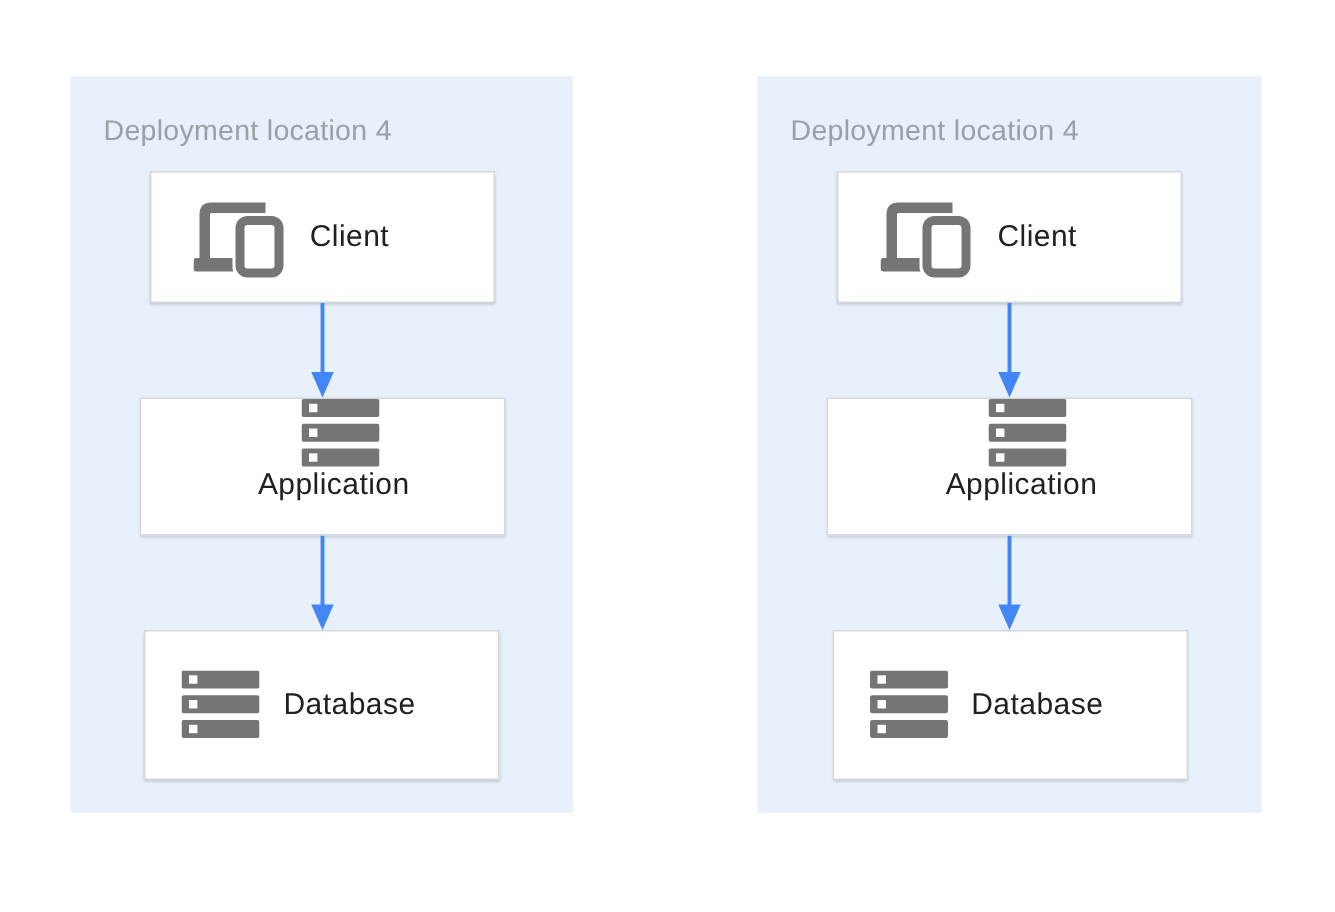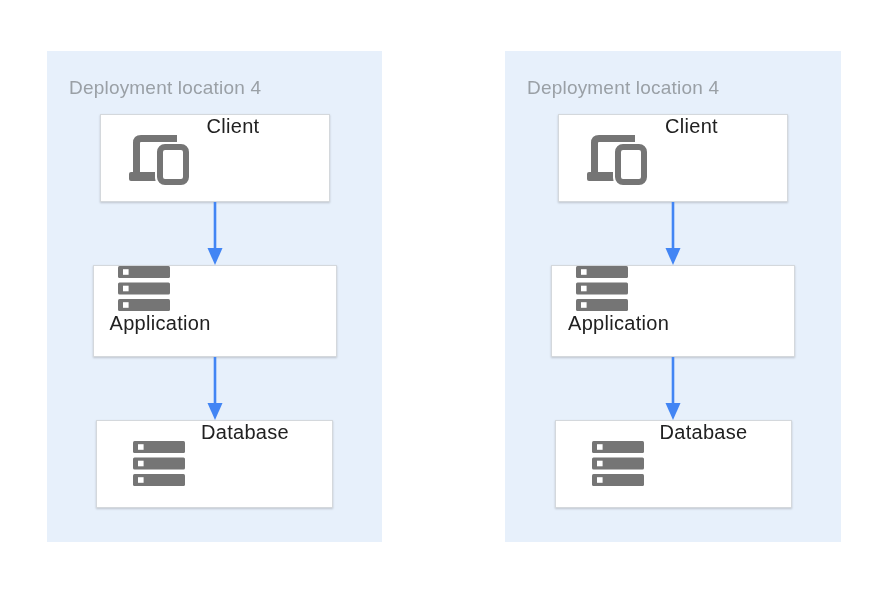--- a/index.html
+++ b/index.html
@@ -34,26 +34,27 @@
     line-height: 22px;
     font-weight: 400;
     letter-spacing: 0.2px;
     color: var(--title-gray, #9aa0a6);
   }
   .node {
     background: var(--box-bg, #ffffff);
     border: 1px solid var(--box-border, #d4d8dc);
     box-shadow: 0 1px 2px rgba(0,0,0,0.18);
     display: flex;
+    align-items: center;
     box-sizing: border-box;
     flex: none;
   }
   .node-client      { width: 230px; height: 88px; margin-top: 15px; }
   .node-application { width: 244px; height: 92px; flex-direction: column; }
-  .node-database    { width: 237px; height: 88px; padding-left: 12px; }
+  .node-database    { width: 237px; height: 100px; }
   .icon {
     display: flex;
     align-items: center;
     margin-left: 28px;
     color: var(--icon-gray, #757575);
     flex: none;
   }
   .node-application .icon, .node-database .icon { margin-left: 24px; }
   .node-label {
     margin-left: 16px;

